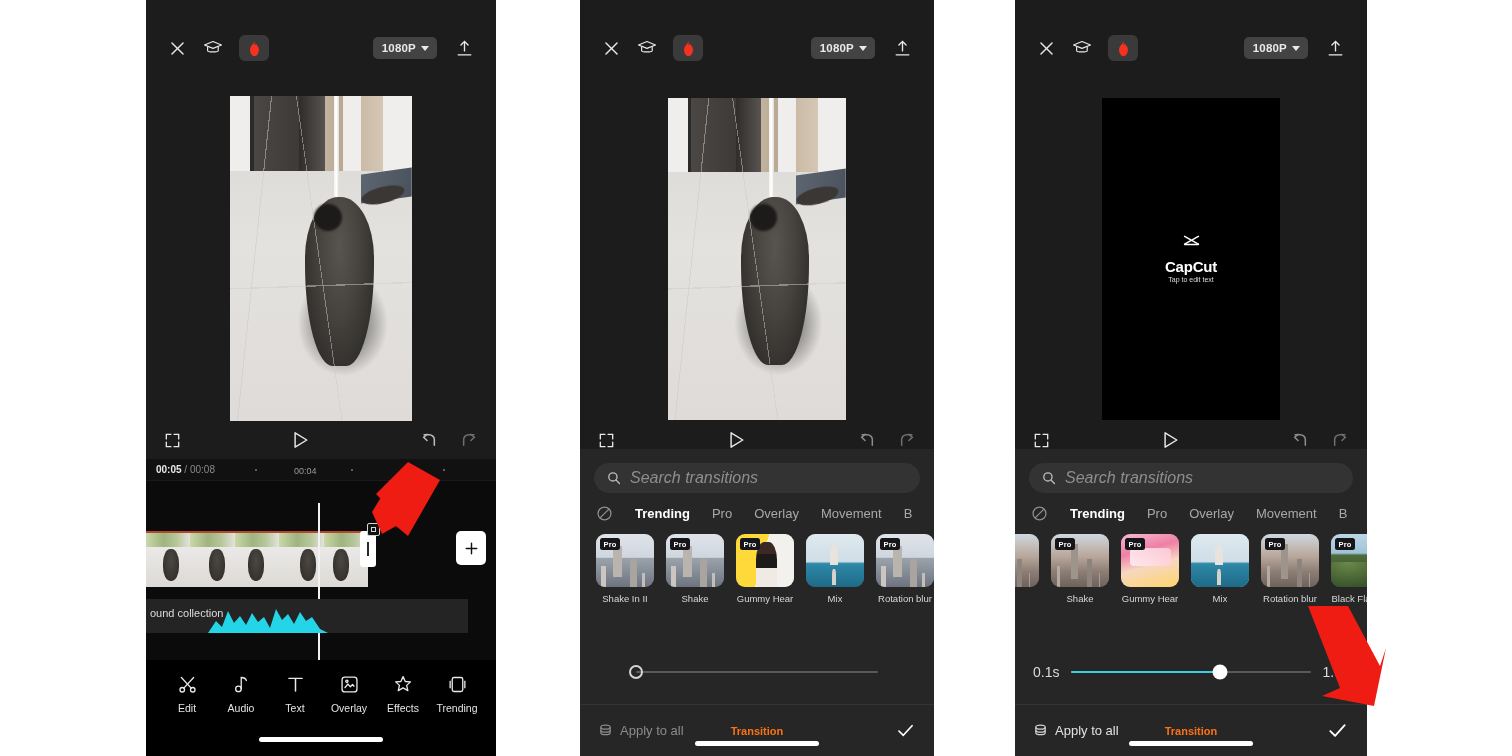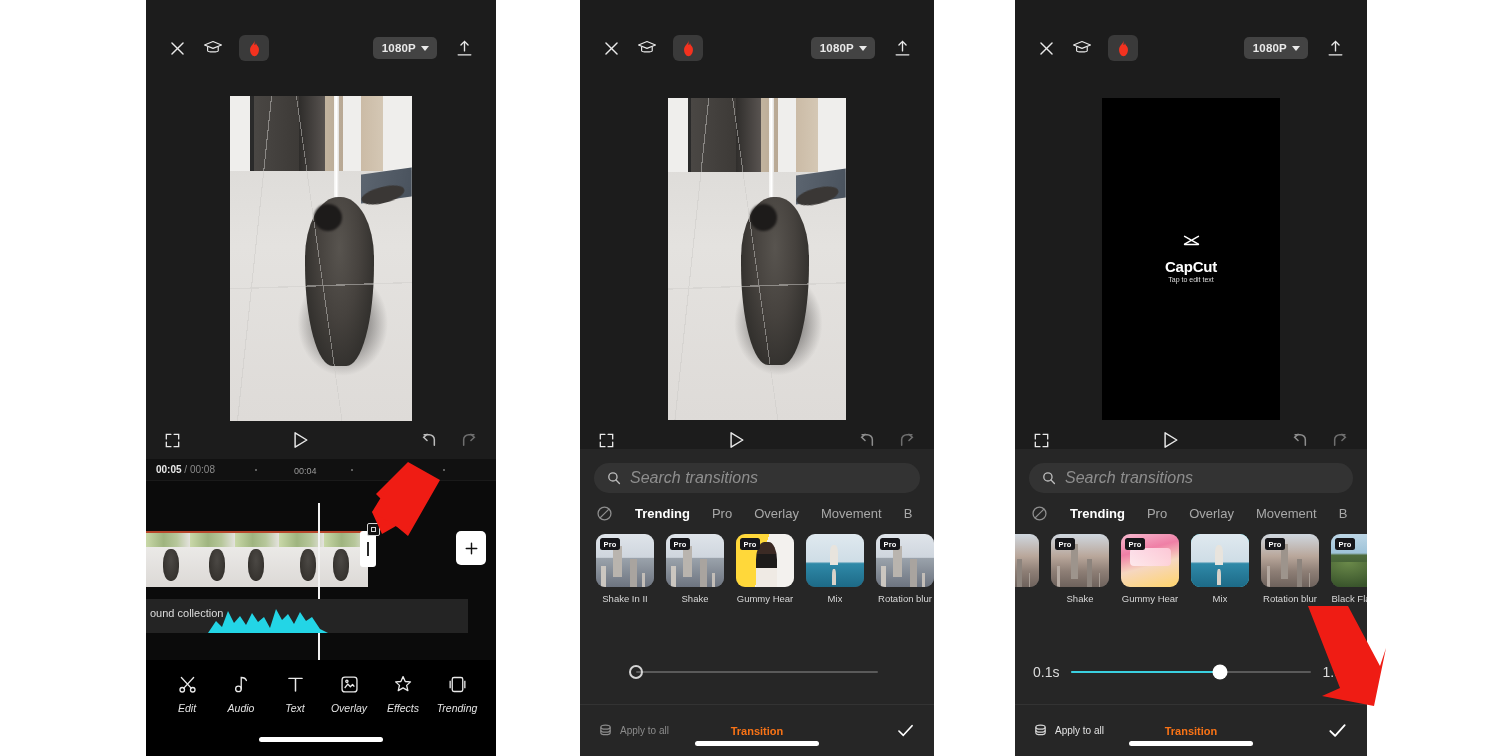--- a/index.html
+++ b/index.html
@@ -164,21 +164,21 @@
     position:absolute; left:4px; top:8px; font-size:11px; color:#dcdcdc; white-space:nowrap;
   }
   .wave { position:absolute; left:62px; bottom:0; height:26px; width:130px; }
 
   
   .toolbar {
     position:absolute; left:0; bottom:0; width:100%; height:96px; background:#000;
   }
   .tools { display:flex; align-items:flex-start; gap: 0; padding: 14px 14px 0 14px; }
   .tool { flex: 0 0 auto; width: 54px; display:flex; flex-direction:column; align-items:center; gap:7px; }
-  .tool .tlabel { font-size: 10.5px; color:#e3e3e3; white-space:nowrap;font-style:italic; }
+  .tool .tlabel { font-size: 10.5px; color:#e3e3e3; white-space:nowrap; }
   .home-ind {
     position:absolute; left:50%; transform:translateX(-50%); bottom: 14px;
     width: 124px; height: 5px; border-radius: 3px; background:#fff;
   }
 
   
   .trans-panel {
     position:absolute; left:0; bottom:0; width:100%; height: 307px;
     background:#262626; display:flex; flex-direction:column;
   }
@@ -273,21 +273,21 @@
     position:absolute; top:50%; transform: translate(-50%,-50%);
     width: 15px; height: 15px; border-radius:50%; background:#fff;
   }
   .knob.hollow { background: transparent; border: 2px solid #d4d4d4; width:14px; height:14px; }
 
   .actionbar {
     height: 52px; border-top:1px solid #333; display:flex; align-items:center;
     padding: 0 18px; background:#262626;
   }
   .apply { display:flex; align-items:center; gap:7px; font-size: 12.5px; }
-  .apply .atxt { font-size: 10px; }
+  .apply .atxt { font-size: 13px; }
   .act-title { position:absolute; left:50%; transform:translateX(-50%); font-size: 11px; font-weight:700; color:#f97316; }
   .actionbar { position:relative; }
   .check { margin-left:auto; }
 
   
   .hi2 { position:absolute; left:50%; transform:translateX(-50%); bottom: 10px; width:124px; height:5px; border-radius:3px; background:#fff; z-index:5; }
 
   
   .arrow { position:absolute; z-index: 40; }
   #arrow1 { left: 352px; top: 462px; }

